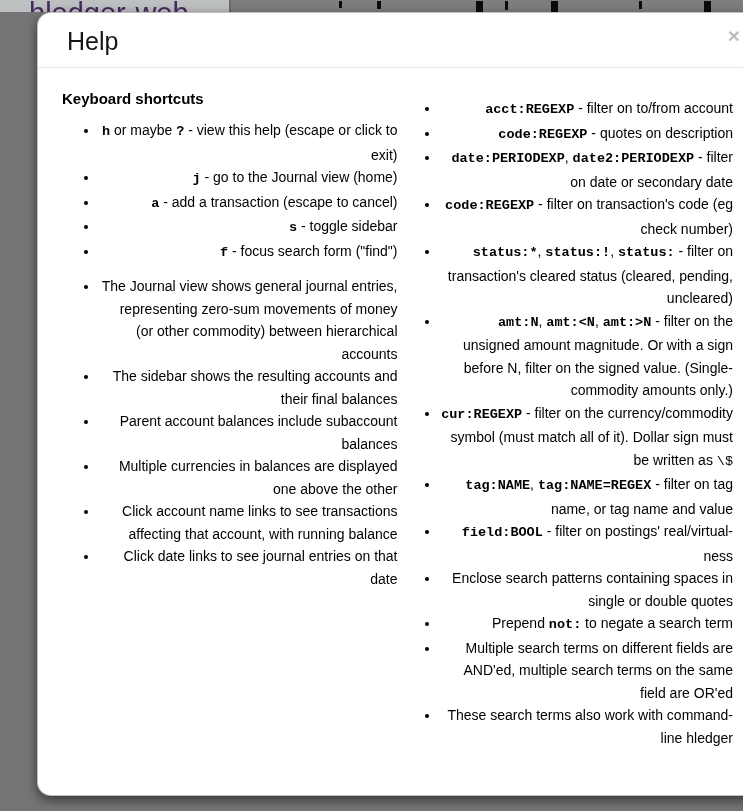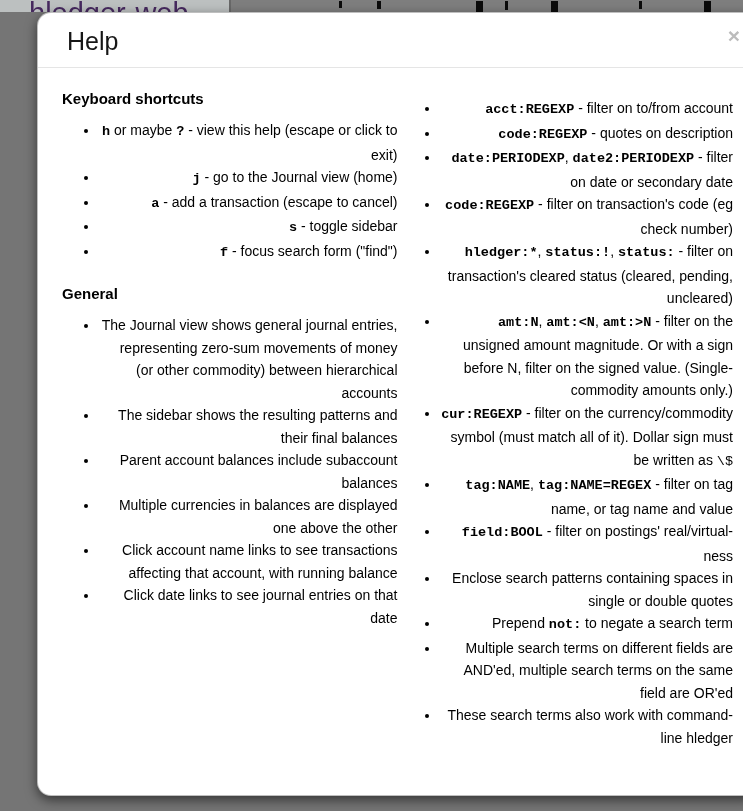--- a/index.html
+++ b/index.html
@@ -116,37 +116,36 @@
   <div class="modal-body">
     <div class="col col-left">
         <h4>Keyboard shortcuts</h4>
         <ul>
           <li><code>h</code><span> or maybe </span><code>?</code><span> - view this help (escape or click to exit)</span></li>
           <li><code>j</code><span> - go to the Journal view (home)</span></li>
           <li><code>a</code><span> - add a transaction (escape to cancel)</span></li>
           <li><code>s</code><span> - toggle sidebar</span></li>
           <li><code>f</code><span> - focus search form ("find")</span></li>
         </ul>
-        <h4>General</h4>
         <ul>
           <li><span>The Journal view shows general journal entries, representing zero-sum movements of money (or other commodity) between hierarchical accounts</span></li>
-          <li><span>The sidebar shows the resulting patterns and their final balances</span></li>
+          <li><span>The sidebar shows the resulting accounts and their final balances</span></li>
           <li><span>Parent account balances include subaccount balances</span></li>
           <li><span>Multiple currencies in balances are displayed one above the other</span></li>
           <li><span>Click account name links to see transactions affecting that account, with running balance</span></li>
           <li><span>Click date links to see journal entries on that date</span></li>
         </ul>
       </div>
     <div class="col col-right">
         <ul>
           <li><code>acct:REGEXP</code><span> - filter on to/from account</span></li>
           <li><code>code:REGEXP</code><span> - quotes on description</span></li>
           <li><code>date:PERIODEXP</code><span>, </span><code>date2:PERIODEXP</code><span> - filter on date or secondary date</span></li>
           <li><code>code:REGEXP</code><span> - filter on transaction's code (eg check number)</span></li>
-          <li><code>hledger:*</code><span>, </span><code>status:!</code><span>, </span><code>status:</code><span> - filter on transaction's cleared status (cleared, pending, uncleared)</span></li>
+          <li><code>status:*</code><span>, </span><code>status:!</code><span>, </span><code>status:</code><span> - filter on transaction's cleared status (cleared, pending, uncleared)</span></li>
           <li><code>amt:N</code><span>, </span><code>amt:&lt;N</code><span>, </span><code>amt:&gt;N</code><span> - filter on the unsigned amount magnitude. Or with a sign before N, filter on the signed value. (Single-commodity amounts only.)</span></li>
           <li><code>cur:REGEXP</code><span> - filter on the currency/commodity symbol (must match all of it). Dollar sign must be written as </span><code class="plain">\$</code></li>
           <li><code>tag:NAME</code><span>, </span><code>tag:NAME=REGEX</code><span> - filter on tag name, or tag name and value</span></li>
           <li><code>field:BOOL</code><span> - filter on postings' real/virtual-ness</span></li>
           <li><span>Enclose search patterns containing spaces in single or double quotes</span></li>
           <li><span>Prepend </span><code>not:</code><span> to negate a search term</span></li>
           <li><span>Multiple search terms on different fields are AND'ed, multiple search terms on the same field are OR'ed</span></li>
           <li><span>These search terms also work with command-line hledger</span></li>
         </ul>
       </div>

